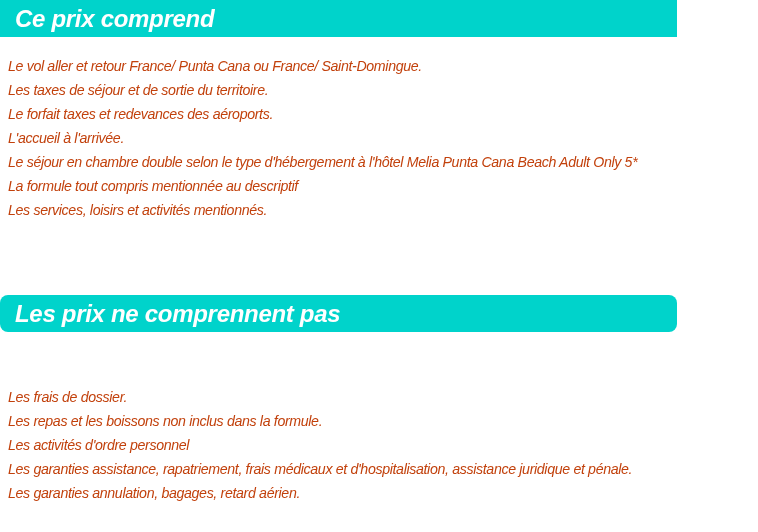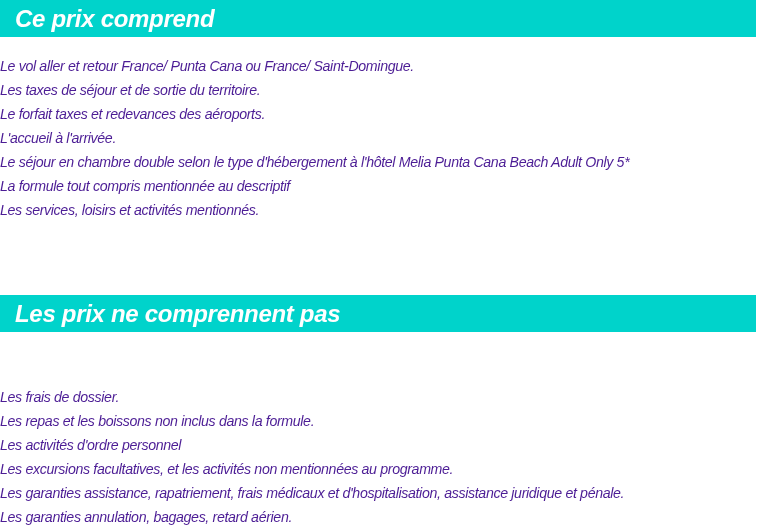--- a/index.html
+++ b/index.html
@@ -2,41 +2,42 @@
 <html><head>
   <meta charset="utf-8">
   <style>
     html, body { margin: 0; padding: 0; background: #ffffff; }
     body {
       width: 758px; height: 532px; overflow: hidden;
       font-family: "Liberation Sans", sans-serif;
       position: relative;
     }
     .section-header {
-      position: absolute; left: 0; width: 756px; height: 37px;
+      position: absolute; left: 0; width: 677px; height: 37px;
       background: #00d3cb;
       color: #ffffff;
       font-style: italic; font-weight: bold;
       font-size: 24px; line-height: 37px;
       padding-left: 15px; box-sizing: border-box;
       letter-spacing: -0.3px;
     }
     #hdr1 { top: 0; }
-    #hdr2 { top: 295px; }
+    #hdr2 { top: 295px; border-radius: 8px; }
     .item-list {
       position: absolute; left: 0; margin: 0; padding: 0; list-style: none;
     }
     #list1 { top: 54px; }
     #list2 { top: 349px; margin-top: 36px; }
     .item-list li {
       height: 24px; line-height: 24px;
       font-style: italic; font-size: 14.2px;
-      color: #4c1d95;
+      color: #c2410c;
       white-space: nowrap;
       letter-spacing: -0.35px;
+      padding-left: 8px;
     }
   </style>
 </head>
 <body>
 
 <div id="hdr1" class="section-header">Ce prix comprend</div>
 
 <ul id="list1" class="item-list">
   <li>Le vol aller et retour France/ Punta Cana ou France/ Saint-Domingue.</li>
   <li>Les taxes de séjour et de sortie du territoire.</li>
@@ -46,16 +47,15 @@
   <li>La formule tout compris mentionnée au descriptif</li>
   <li>Les services, loisirs et activités mentionnés.</li>
 </ul>
 
 <div id="hdr2" class="section-header">Les prix ne comprennent pas</div>
 
 <ul id="list2" class="item-list">
   <li>Les frais de dossier.</li>
   <li>Les repas et les boissons non inclus dans la formule.</li>
   <li>Les activités d'ordre personnel</li>
-  <li>Les excursions facultatives, et les activités non mentionnées au programme.</li>
   <li>Les garanties assistance, rapatriement, frais médicaux et d'hospitalisation, assistance juridique et pénale.</li>
   <li>Les garanties annulation, bagages, retard aérien.</li>
 </ul>
 
 </body></html>

